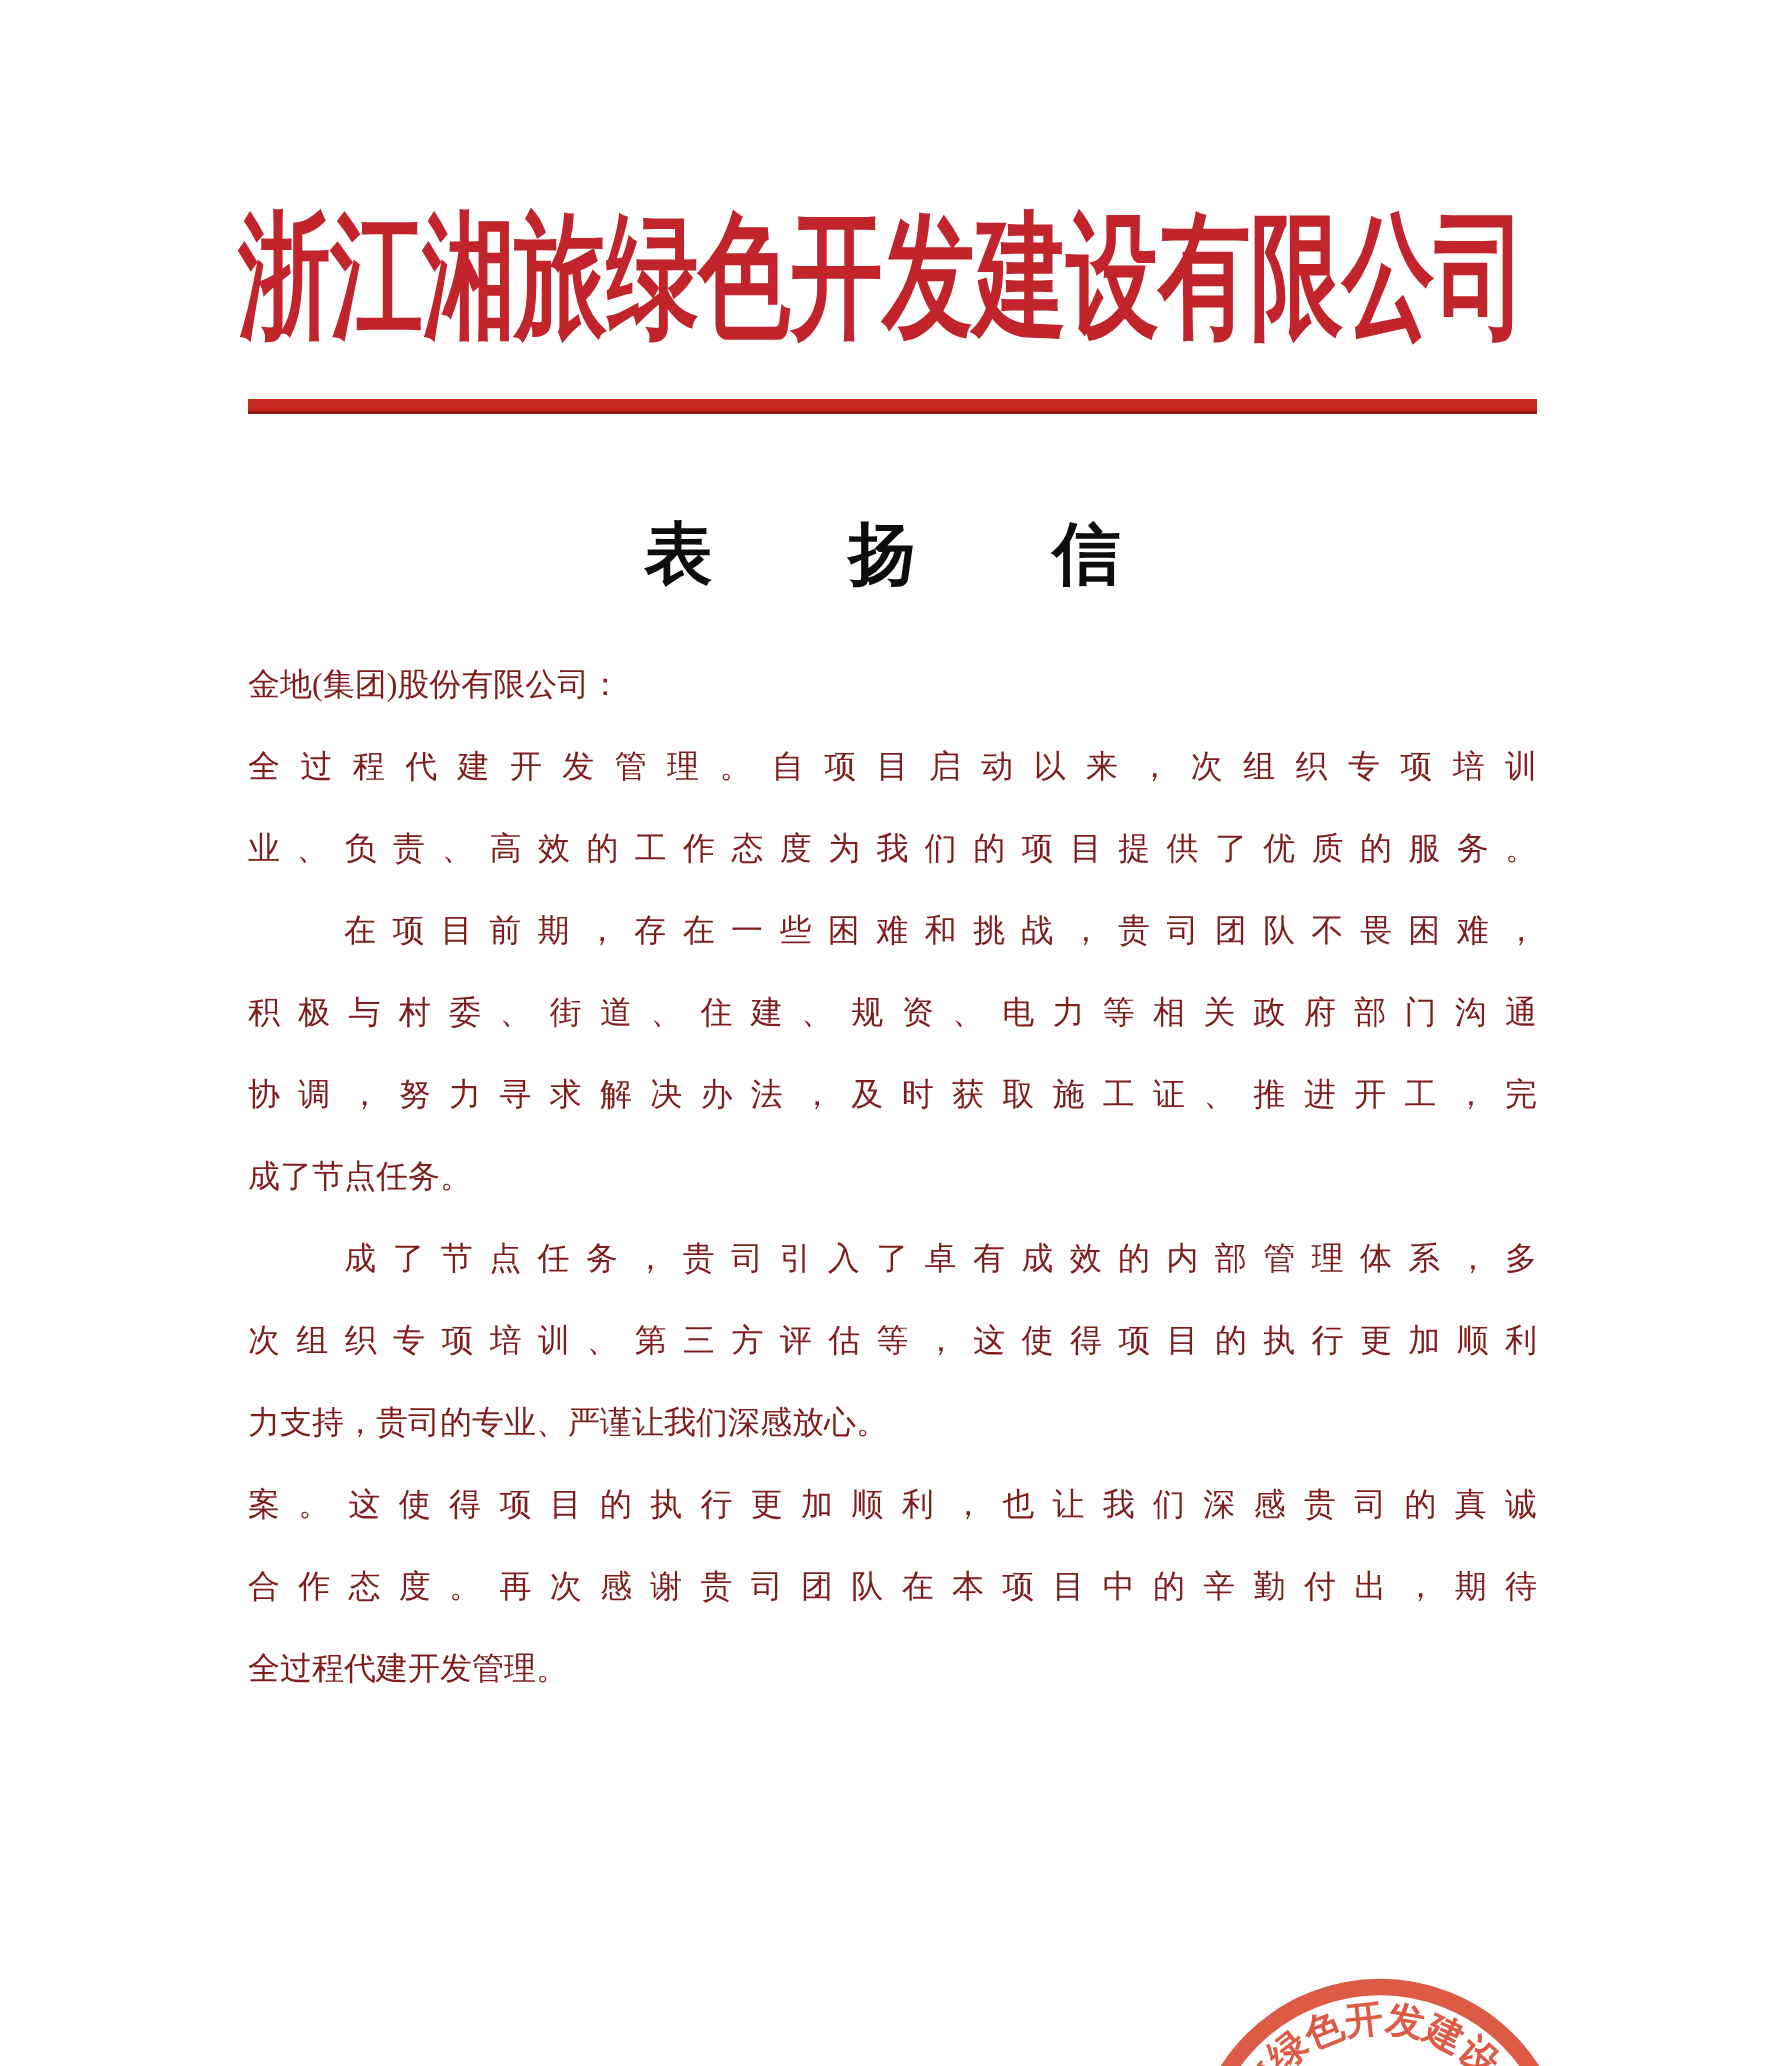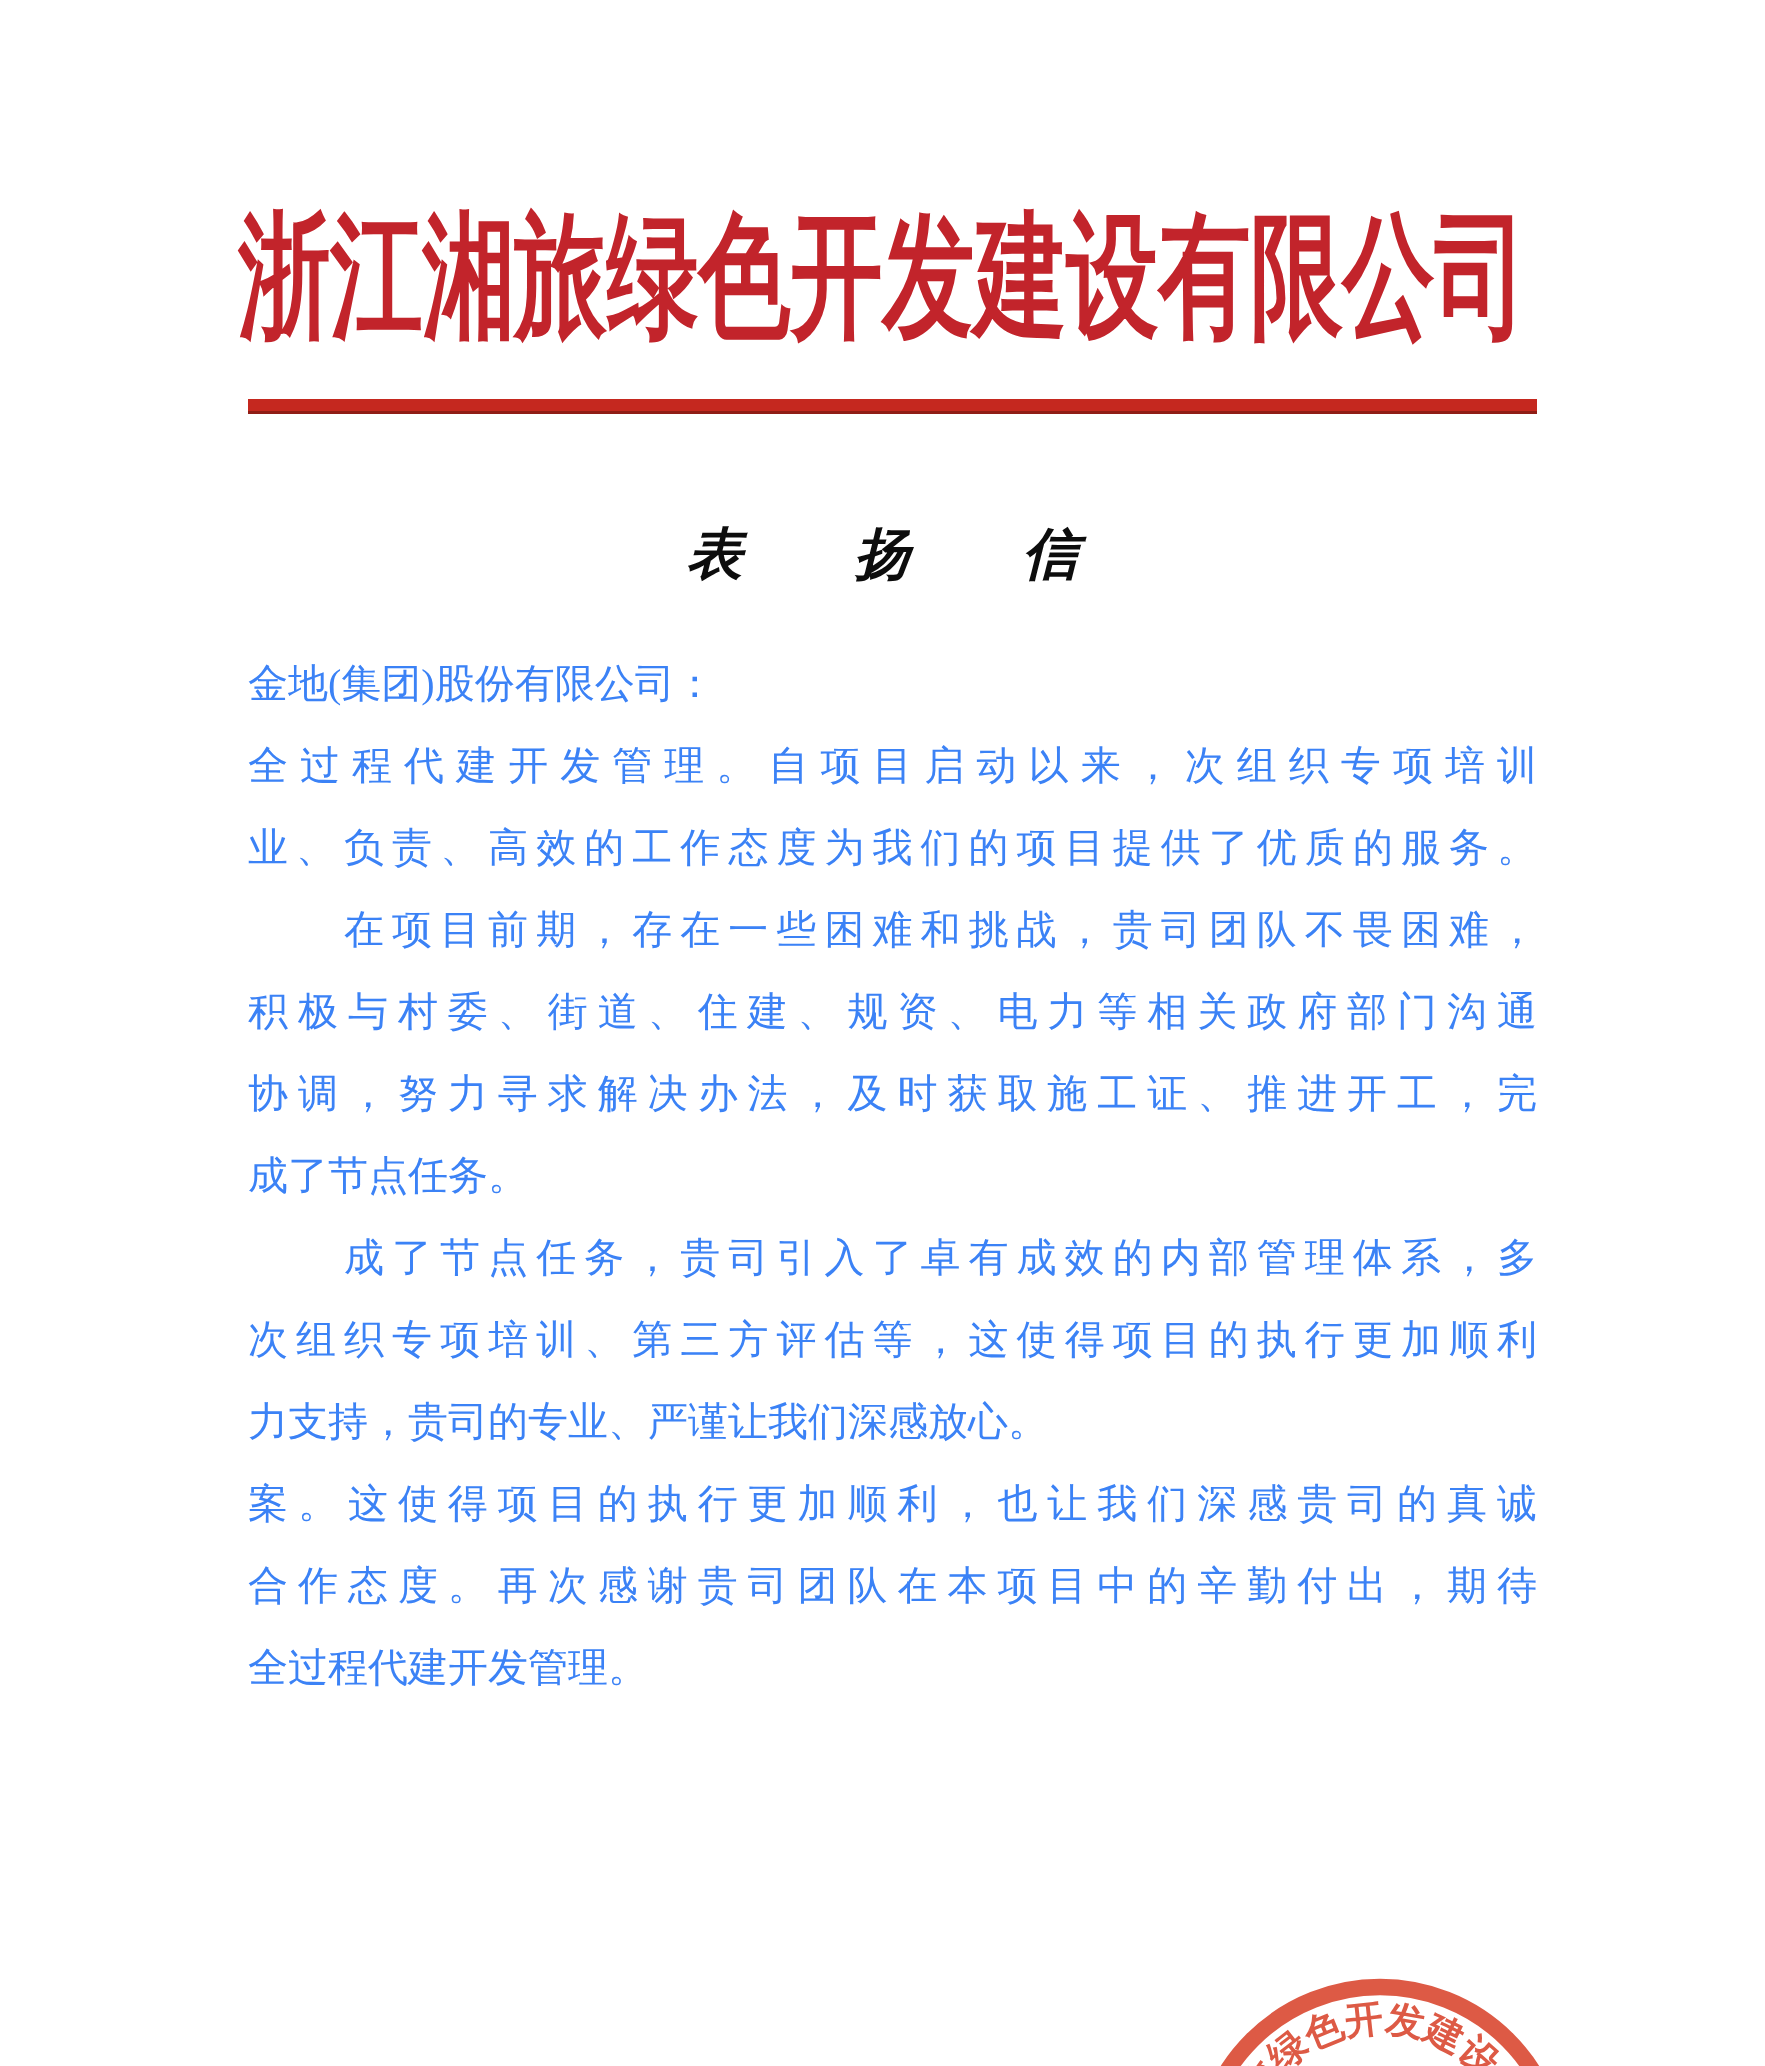--- a/index.html
+++ b/index.html
@@ -38,35 +38,34 @@
     background: #c5281f;
     border-bottom: 3.3px solid #8f1d16;
   }
   
   .doc-title {
     position: absolute;
     top: 521px;
     left: 0;
     width: 100%;
     text-align: center;
-    font-size: 56px;
+    font-size: 68px;
     line-height: 66px;
     font-weight: bold;
     color: #0d0d0d;
     white-space: nowrap;
-    font-style: italic;
   }
   
   .body-block {
     position: absolute;
     top: 643px;
     left: 248px;
     width: 1289px;
-    font-size: 40px;
-    color: #3b82f6;
+    font-size: 32px;
+    color: #7f1d1d;
   }
   .line {
     height: 82px;
     line-height: 82px;
     white-space: nowrap;
     text-align: left;
   }
   .line.just {
     white-space: normal;
     text-align: justify;

